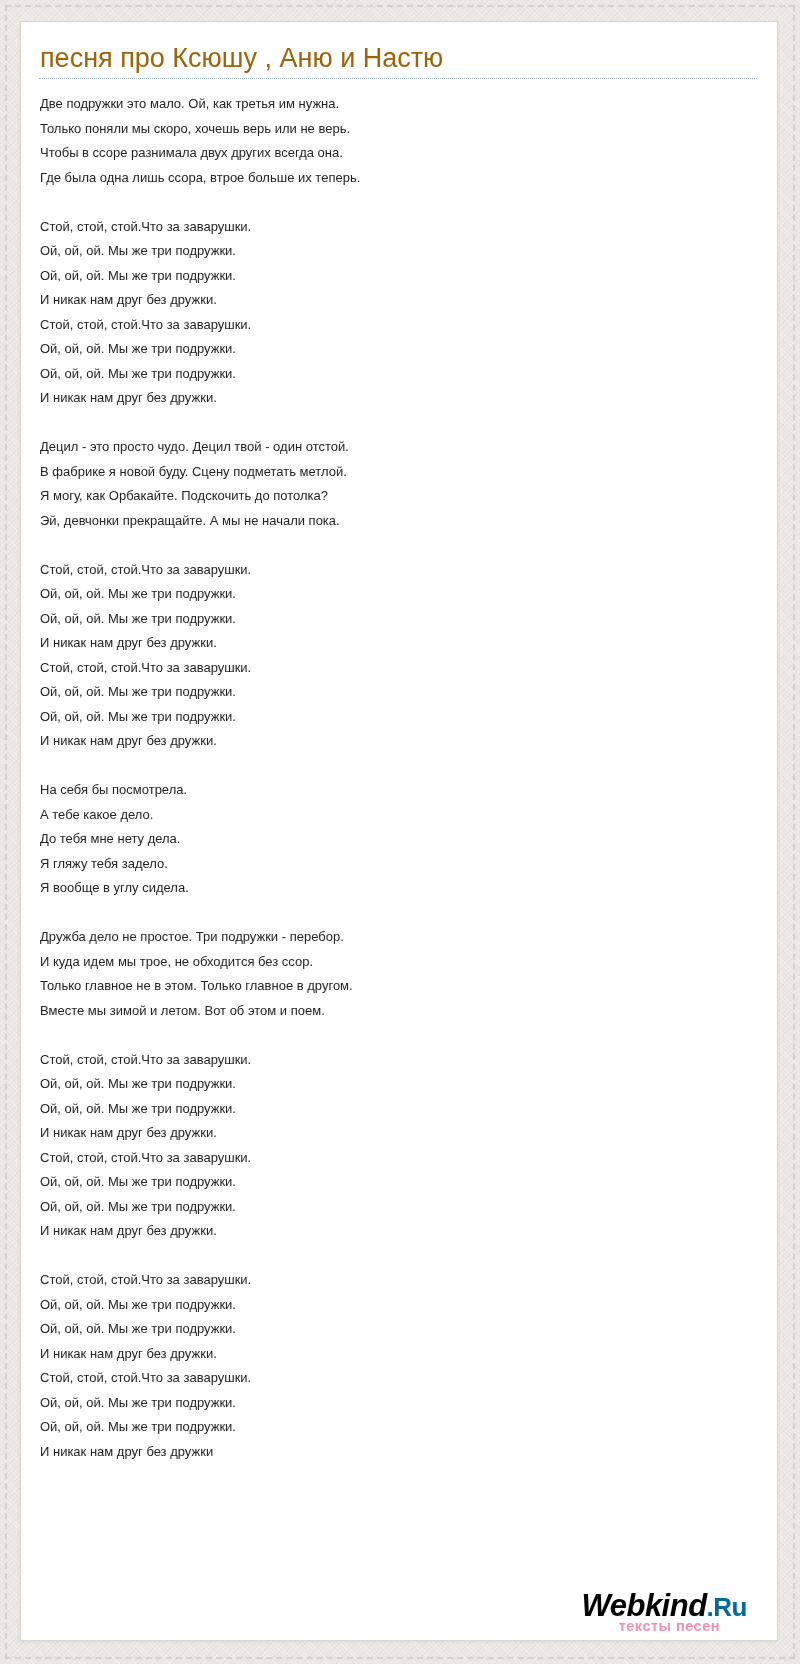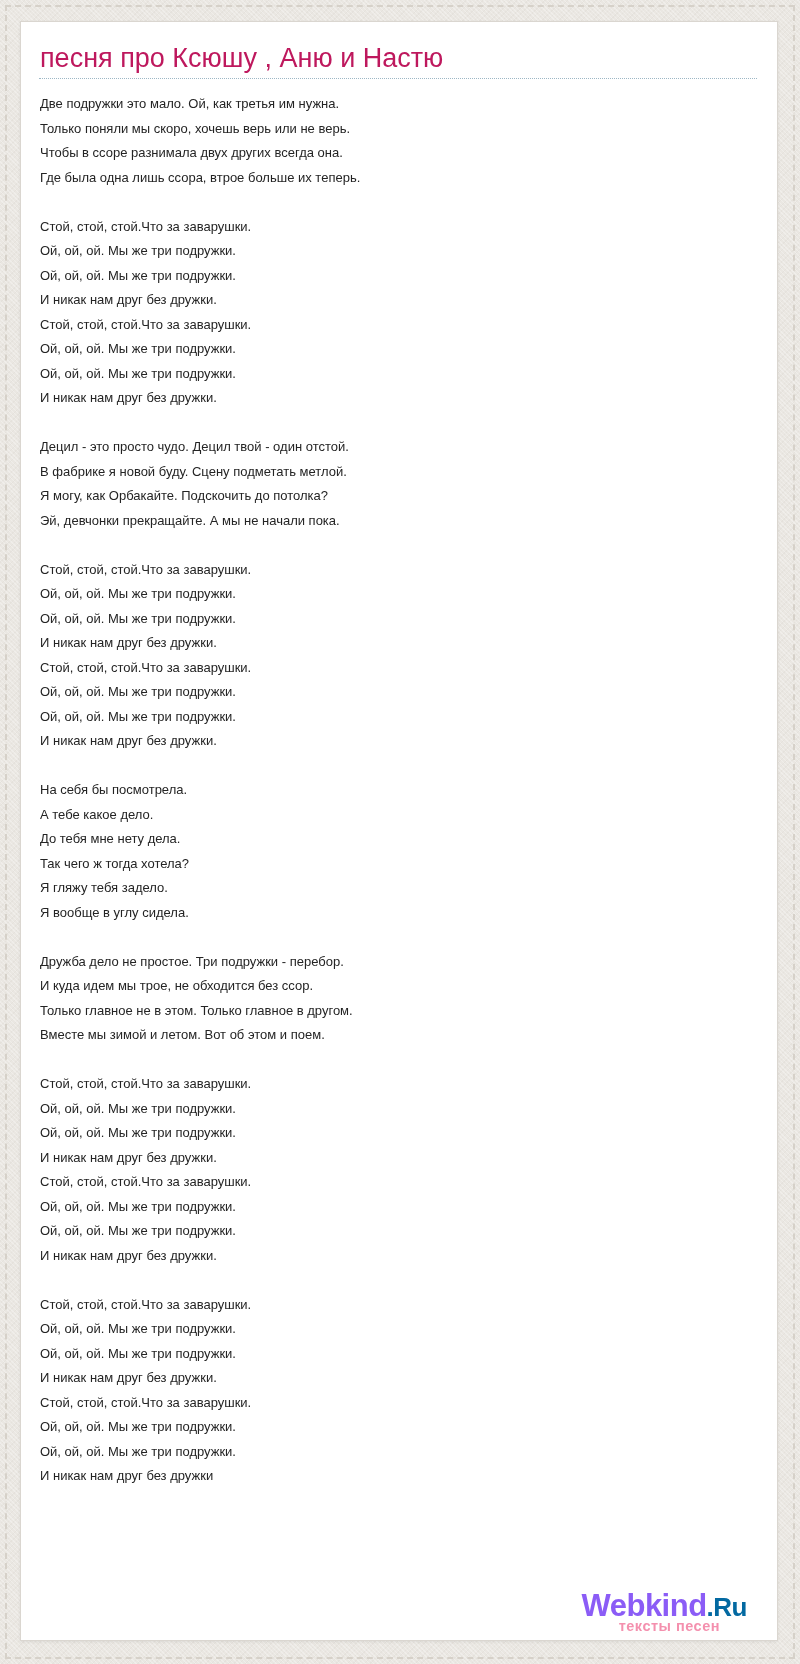--- a/index.html
+++ b/index.html
@@ -56,21 +56,21 @@
     display:block;font-size:14.5px;font-weight:bold;color:#f490ae;
     margin:-2px 27px 4px 0;letter-spacing:0.5px;
   }
 </style>
 </head>
 <body>
 
 <div class="stitch"></div>
 
 <div class="card">
-  <h1 class="title" style="color: #be185d;">песня про Ксюшу , Аню и Настю</h1>
+  <h1 class="title" style="color: #a16207;">песня про Ксюшу , Аню и Настю</h1>
 
 
   <div class="separator"></div>
 
   <div class="lyrics" id="lyrics">
       <div class="stanza">
         <div>Две подружки это мало. Ой, как третья им нужна.</div>
         <div>Только поняли мы скоро, хочешь верь или не верь.</div>
         <div>Чтобы в ссоре разнимала двух других всегда она.</div>
         <div>Где была одна лишь ссора, втрое больше их теперь.</div>
@@ -98,21 +98,20 @@
         <div>И никак нам друг без дружки.</div>
         <div>Стой, стой, стой.Что за заварушки.</div>
         <div>Ой, ой, ой. Мы же три подружки.</div>
         <div>Ой, ой, ой. Мы же три подружки.</div>
         <div>И никак нам друг без дружки.</div>
       </div>
       <div class="stanza">
         <div>На себя бы посмотрела.</div>
         <div>А тебе какое дело.</div>
         <div>До тебя мне нету дела.</div>
-        <div>Так чего ж тогда хотела?</div>
         <div>Я гляжу тебя задело.</div>
         <div>Я вообще в углу сидела.</div>
       </div>
       <div class="stanza">
         <div>Дружба дело не простое. Три подружки - перебор.</div>
         <div>И куда идем мы трое, не обходится без ссор.</div>
         <div>Только главное не в этом. Только главное в другом.</div>
         <div>Вместе мы зимой и летом. Вот об этом и поем.</div>
       </div>
       <div class="stanza">
@@ -131,16 +130,16 @@
         <div>Ой, ой, ой. Мы же три подружки.</div>
         <div>И никак нам друг без дружки.</div>
         <div>Стой, стой, стой.Что за заварушки.</div>
         <div>Ой, ой, ой. Мы же три подружки.</div>
         <div>Ой, ой, ой. Мы же три подружки.</div>
         <div>И никак нам друг без дружки</div>
       </div>
     </div>
 
   <div class="logo">
-    <span class="logo-main"><span class="logo-web" style="color: #8b5cf6;">Webkind</span><span class="logo-ru" style="color: #0369a1;">.Ru</span></span>
+    <span class="logo-main"><span class="logo-web" style="color: #000000; font-style: italic;">Webkind</span><span class="logo-ru" style="color: #0369a1;">.Ru</span></span>
     <span class="logo-sub" style="color: rgb(244, 144, 174);">тексты песен</span>
   </div>
 </div>
 
 </body></html>

